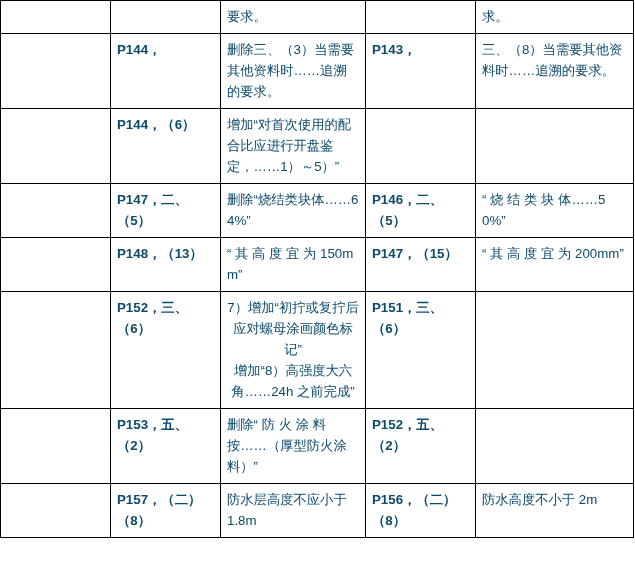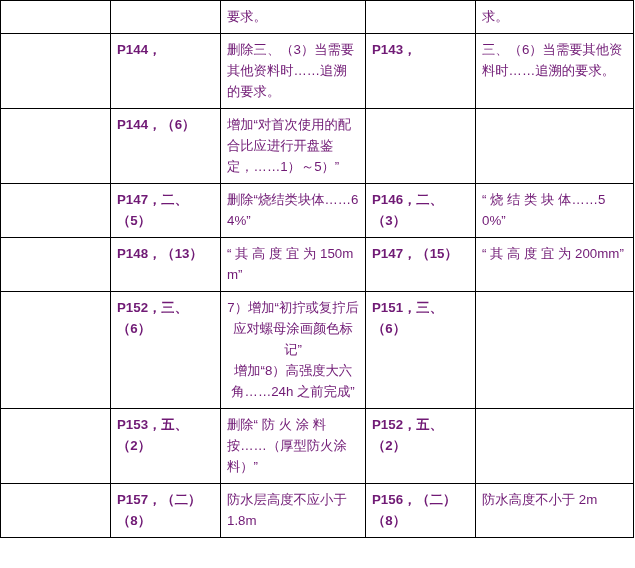--- a/index.html
+++ b/index.html
@@ -23,21 +23,21 @@
     width: 633px;
     margin: 0;
     border-top: 1px solid #000;
   }
   table.cmp td {
     border: 1px solid #000000;
     vertical-align: top;
     padding: 5px 6px 6px 6px;
     font-size: 13.3px;
     line-height: 21px;
-    color: #701a75;
+    color: #0c4a6e;
     word-break: break-all;
   }
   col.c1 { width: 110px; }
   col.c2 { width: 110px; }
   col.c3 { width: 145px; }
   col.c4 { width: 110px; }
   col.c5 { width: 158px; }
 
   td.blank { }
   td.ref { color: #000; font-weight: bold; }
@@ -64,36 +64,36 @@
         <td class="blk-txt">要求。</td>
         <td class="ref"></td>
         <td class="blk-txt">求。</td>
       </tr>
 
       <tr>
         <td class="blank"></td>
         <td class="ref">P144，</td>
         <td class="red">删除三、（3）当需要其他资料时……追溯的要求。</td>
         <td class="ref">P143，</td>
-        <td class="blk-txt">三、（6）当需要其他资料时……追溯的要求。</td>
+        <td class="blk-txt">三、（8）当需要其他资料时……追溯的要求。</td>
       </tr>
 
       <tr>
         <td class="blank"></td>
         <td class="ref">P144，（6）</td>
         <td class="red">增加“对首次使用的配合比应进行开盘鉴定，……1）～5）”</td>
         <td class="ref"></td>
         <td class="blk-txt"></td>
       </tr>
 
       <tr>
         <td class="blank"></td>
         <td class="ref">P147，二、（5）</td>
         <td class="blk-txt">删除“烧结类块体……64%”</td>
-        <td class="ref">P146，二、（3）</td>
+        <td class="ref">P146，二、（5）</td>
         <td class="blk-txt">“ 烧 结 类 块 体……50%”</td>
       </tr>
 
       <tr>
         <td class="blank"></td>
         <td class="ref">P148，（13）</td>
         <td class="red">“ 其 高 度 宜 为 150mm”</td>
         <td class="ref">P147，（15）</td>
         <td class="red">“ 其 高 度 宜 为 200mm”</td>
       </tr>

